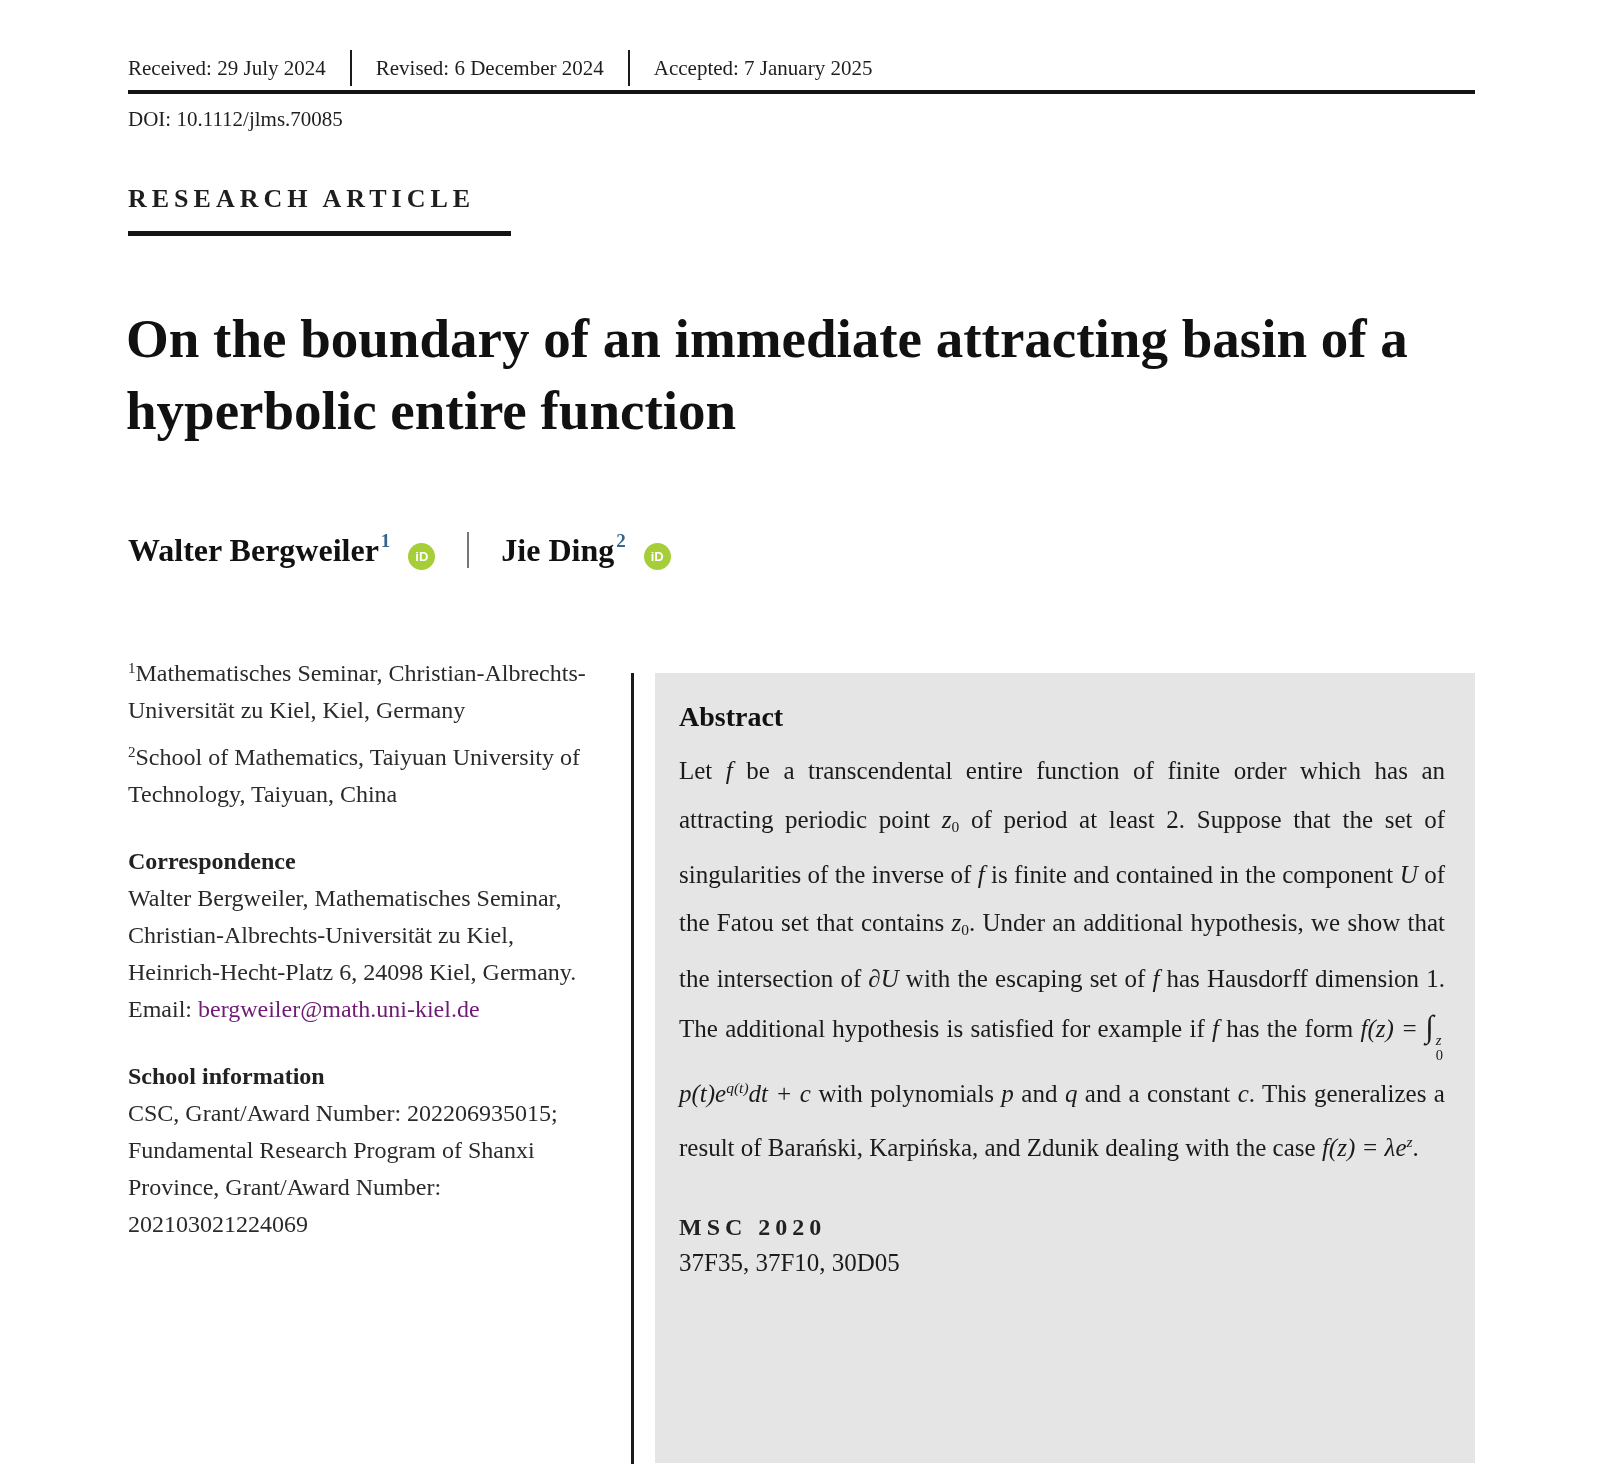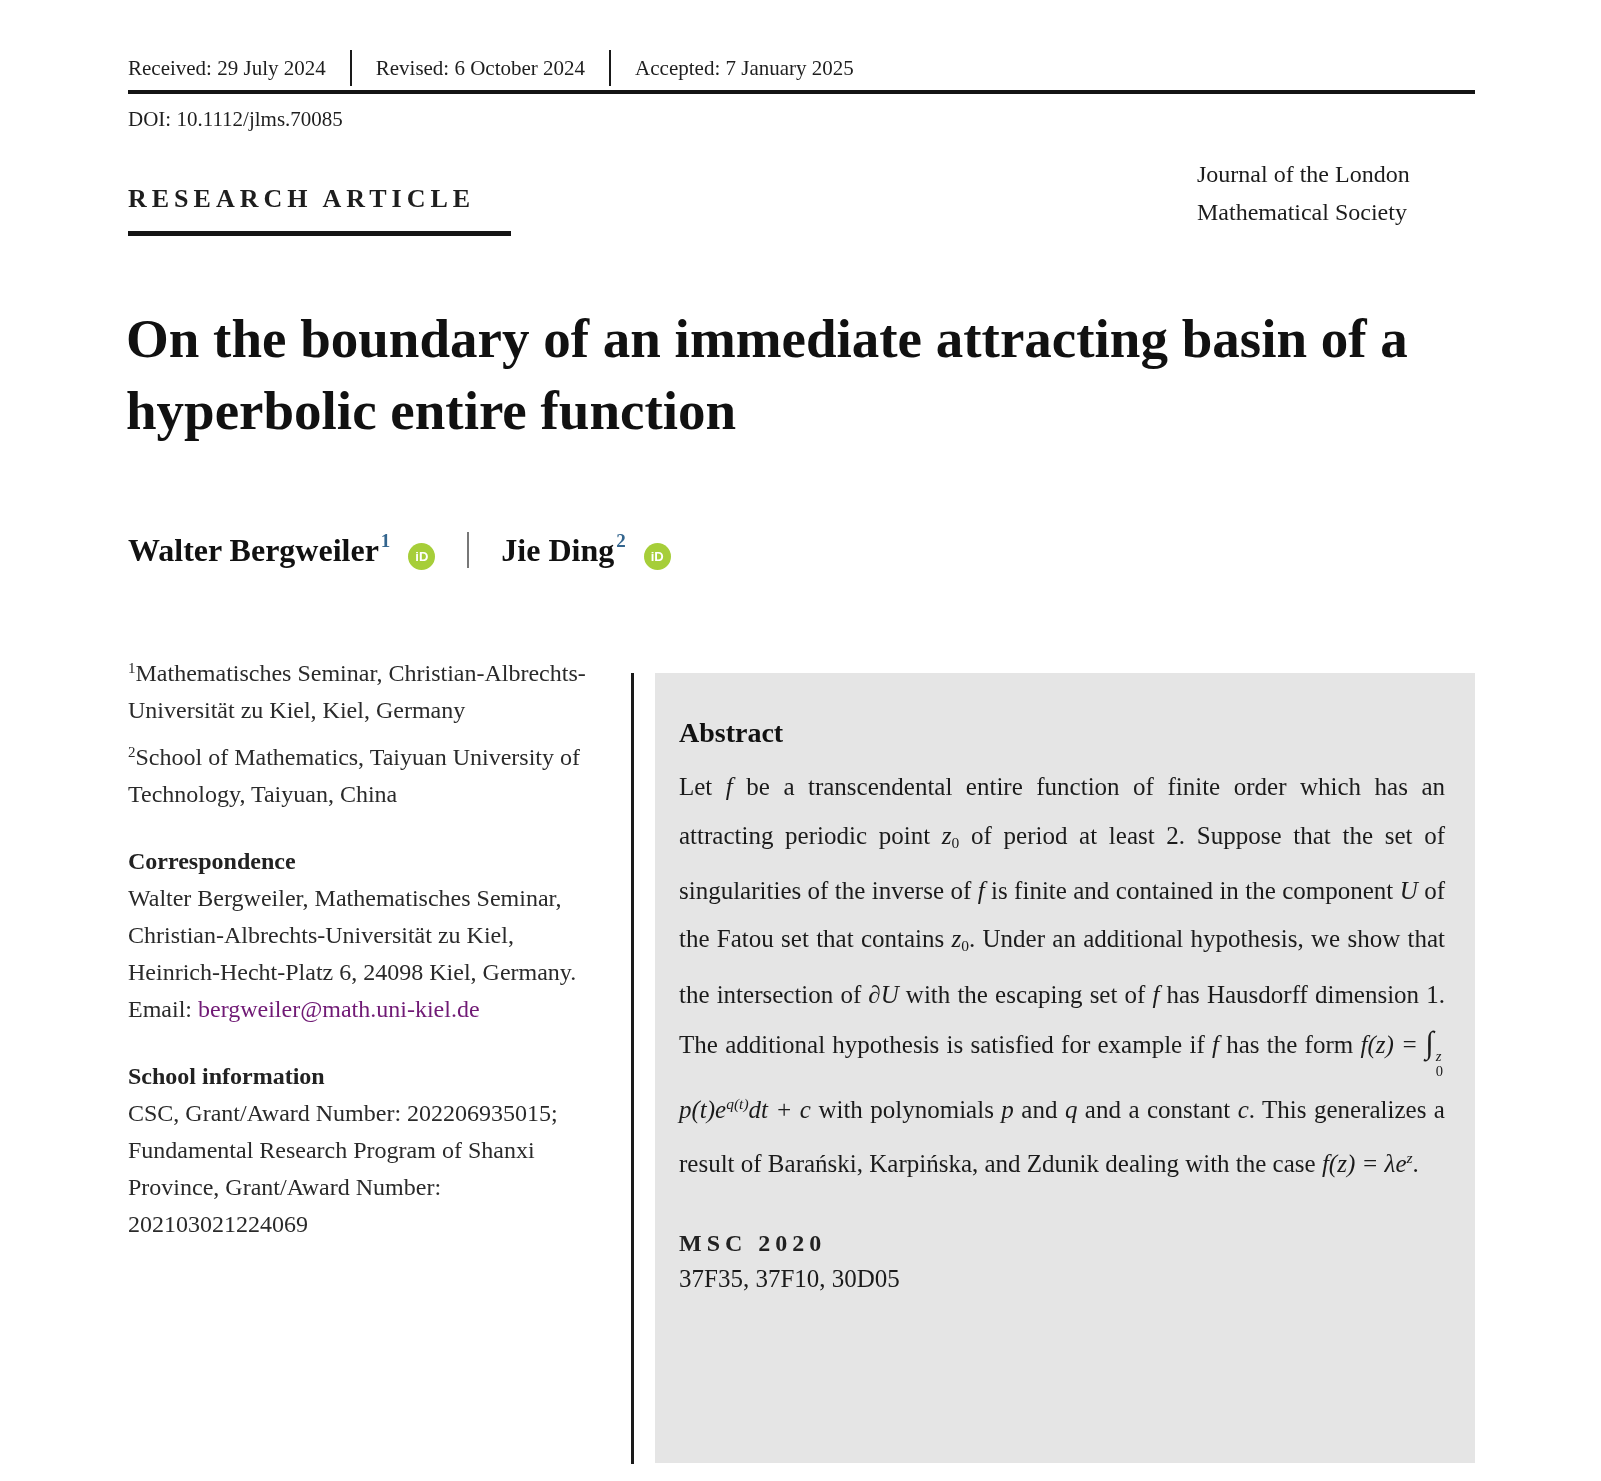--- a/index.html
+++ b/index.html
@@ -89,21 +89,21 @@
   .col-divider{
     position:absolute;left:631px;top:673px;
     width:3px;height:791px;background:#1a1a1a;
   }
 
   
   .abstract-box{
     position:absolute;left:655px;top:673px;
     width:820px;height:790px;
     background:#e5e5e5;box-sizing:border-box;
-    padding:44px 30px 0 24px;
+    padding:28px 30px 0 24px;
   }
   .abstract-heading{
     margin:0 0 14px 0;font-size:28px;font-weight:700;color:#111;
   }
   .abstract-body{
     margin:0;font-size:25px;line-height:48.5px;
     text-align:justify;color:#1b1b1b;
   }
   .seg-m{font-style:italic;}
   .seg-sup{font-style:italic;font-size:0.62em;vertical-align:0.55em;}
@@ -121,35 +121,31 @@
   }
   .msc-codes{font-size:25px;color:#1b1b1b;}
 </style>
 </head>
 <body>
 
 <div class="page">
 
   <div class="meta-bar">
     <span class="meta-item">Received: 29 July 2024</span>
-    <span class="meta-item">Revised: 6 October 2024</span>
+    <span class="meta-item">Revised: 6 December 2024</span>
     <span class="meta-item">Accepted: 7 January 2025</span>
   </div>
 
   <div class="top-rule"></div>
 
   <div class="doi">DOI: 10.1112/jlms.70085</div>
 
   <div class="article-type">RESEARCH ARTICLE</div>
   <div class="article-type-rule"></div>
 
-  <div class="journal-name">
-    <div>Journal of the London</div>
-    <div>Mathematical Society</div>
-  </div>
 
   <h1 class="title">On the boundary of an immediate attracting basin of a hyperbolic entire function</h1>
 
   <div class="authors">
     <span class="author">
       <span>Walter Bergweiler</span><sup class="author-sup">1</sup>
       <span class="orcid-badge">iD</span>
     </span>
     <span class="author-sep"></span>
     <span class="author">

